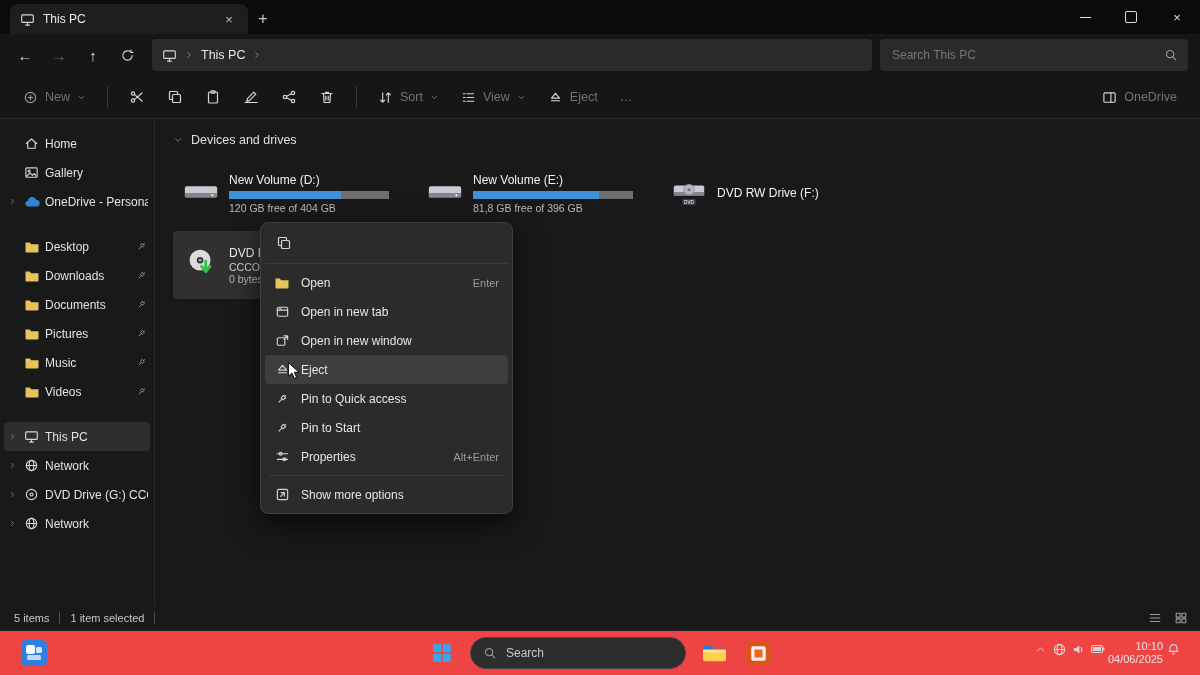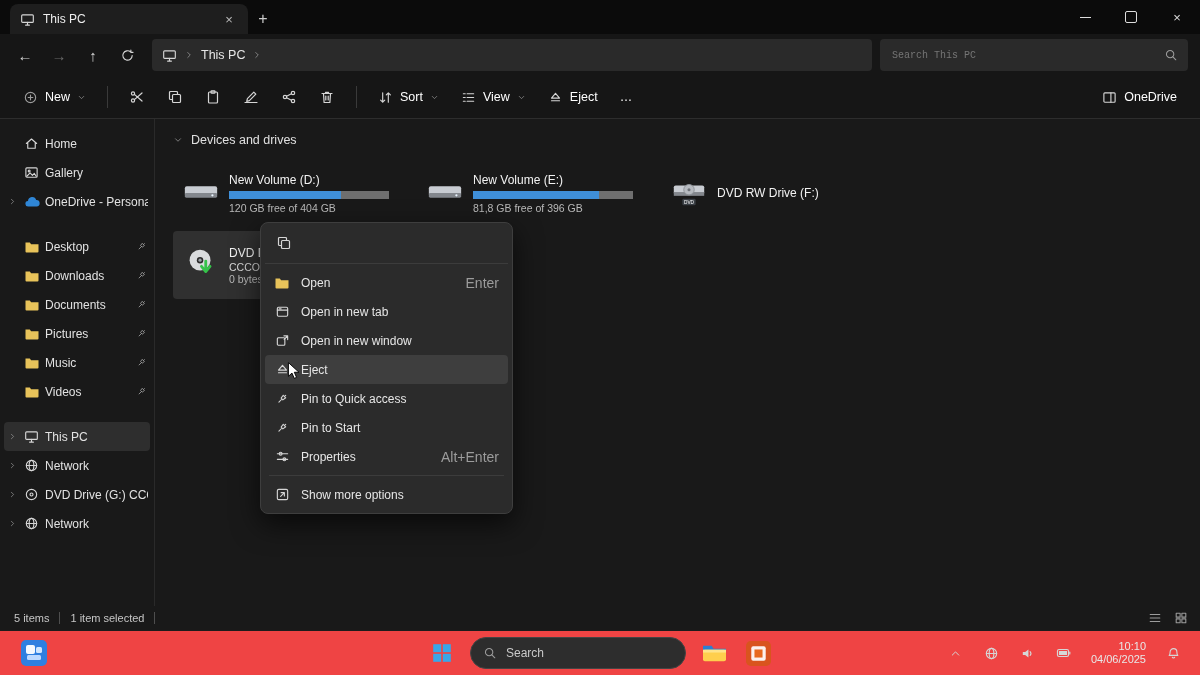--- a/index.html
+++ b/index.html
@@ -15,25 +15,25 @@
   .win-btn{width:46px;display:flex;align-items:center;justify-content:center;color:#ddd;font-size:13px}
   .minline{display:block;width:11px;height:1px;background:#ddd}
   .maxbox{display:block;width:10px;height:10px;border:1px solid #ddd;border-radius:2px}
 
   
   .navrow{height:42px;background:#161616;display:flex;align-items:center;padding:0 8px;flex:none}
   .nav-btn{width:34px;height:32px;display:flex;align-items:center;justify-content:center;color:#d6d6d6;font-size:15px;border-radius:4px}
   .nav-btn.dim{color:#6a6a6a}
   .crumb-bar{flex:1;height:32px;background:#2a2a2a;border-radius:4px;margin:0 8px;display:flex;align-items:center;padding:0 10px;gap:7px;font-size:12.5px}
   .search-bar{width:288px;height:32px;background:#2a2a2a;border-radius:4px;display:flex;align-items:center;padding:0 10px;gap:8px;margin-right:4px}
-  .search-bar input{flex:1;background:transparent;border:none;outline:none;color:#7dd3fc;font-size:10px;font-family:Liberation Mono, monospace}
+  .search-bar input{flex:1;background:transparent;border:none;outline:none;color:#7dd3fc;font-size:12px;font-family:Liberation Sans, sans-serif}
 
   
   .toolbar{height:42px;background:#161616;border-bottom:1px solid #2d2d2d;display:flex;align-items:center;padding:0 14px;gap:4px;flex:none}
-  .tbtn{height:32px;display:flex;align-items:center;gap:7px;padding:0 9px;border-radius:4px;font-size:12.5px;color:#ffffff}
+  .tbtn{height:32px;display:flex;align-items:center;gap:7px;padding:0 9px;border-radius:4px;font-size:12.5px;color:#737373}
   .tb-sep{width:1px;height:22px;background:#3a3a3a;margin:0 8px}
   .spacer{flex:1}
 
   
   .content{flex:1;display:flex;min-height:0}
   .sidebar{width:146px;flex:none;border-right:1px solid #2a2a2a;padding:10px 4px;font-size:12px;overflow:hidden}
   .side-item{height:29px;display:flex;align-items:center;gap:5px;padding:0 2px;border-radius:4px;color:#e2e2e2}
   .side-item.selected{background:#2e2e2e}
   .sch{width:12px;flex:none;display:flex;justify-content:center}
   .sico{width:17px;flex:none;display:flex;justify-content:center}
@@ -54,35 +54,35 @@
   .tfree{font-size:10.5px;color:#b9b9b9;white-space:nowrap}
   .tlabel{font-size:10.5px;color:#d8d8d8;margin-top:1px;white-space:nowrap}
 
   
   .cmenu{position:absolute;left:260px;top:222px;width:243px;background:#2b2b2b;border:1px solid #3e3e3e;border-radius:8px;box-shadow:0 10px 28px rgba(0,0,0,.65);padding:4px;z-index:20;font-size:12px}
   .cm-iconrow{display:flex;align-items:center;padding:3px 4px 7px;border-bottom:1px solid #3c3c3c;margin-bottom:4px}
   .cm-icobtn{width:30px;height:26px;display:flex;align-items:center;justify-content:center;border-radius:4px}
   .cm-item{height:29px;display:flex;align-items:center;gap:11px;padding:0 9px;border-radius:4px}
   .cm-item.hl{background:#3e3e3e}
   .cm-ico{width:16px;display:flex;justify-content:center;flex:none}
-  .cm-sc{margin-left:auto;color:#9c9c9c;font-size:14px}
+  .cm-sc{margin-left:auto;color:#9c9c9c;font-size:11px}
   .cm-sep{height:1px;background:#3c3c3c;margin:4px}
 
   
   .statusbar{height:24px;flex:none;display:flex;align-items:center;gap:10px;padding:0 14px;font-size:11px;color:#c6c6c6;position:relative}
   .vbar{width:1px;height:12px;background:#4e4e4e}
   .sb-views{position:absolute;right:10px;display:flex;gap:8px}
   .sb-vbtn{width:18px;height:18px;display:flex;align-items:center;justify-content:center}
 
   
   .taskbar{height:44px;flex:none;background:#ef4444;display:flex;align-items:center;padding:0 18px;position:relative;border-top:1px solid #1c1c1c}
   .tk-center{position:absolute;left:50%;transform:translateX(-50%);display:flex;align-items:center;gap:12px}
   .tk-btn{width:32px;height:32px;display:flex;align-items:center;justify-content:center;border-radius:4px}
   .tk-search{width:190px;height:30px;background:#2d2d2d;border:1px solid #444;border-radius:16px;display:flex;align-items:center;gap:9px;padding:0 12px;font-size:12px;color:#c9c9c9}
-  .tk-right{margin-left:auto;display:flex;align-items:center;gap:18px}
+  .tk-right{margin-left:auto;display:flex;gap:1px}
   .tray-ic{width:18px;height:18px;display:flex;align-items:center;justify-content:center}
   .clock{text-align:right;font-size:11px;line-height:13px;color:#e8e8e8}
 
   
   svg.i{display:block}
   svg.i .s{stroke:#d6d6d6;fill:none;stroke-width:1.2;stroke-linecap:round;stroke-linejoin:round}
   svg.i .sd{stroke:#9c9c9c;fill:none;stroke-width:1.2;stroke-linecap:round;stroke-linejoin:round}
   svg.i .fy{fill:#e8c35a;stroke:none}
   svg.i .fb{fill:#2f86d6;stroke:none}
   svg.i .fw{fill:#d6d6d6;stroke:none}

